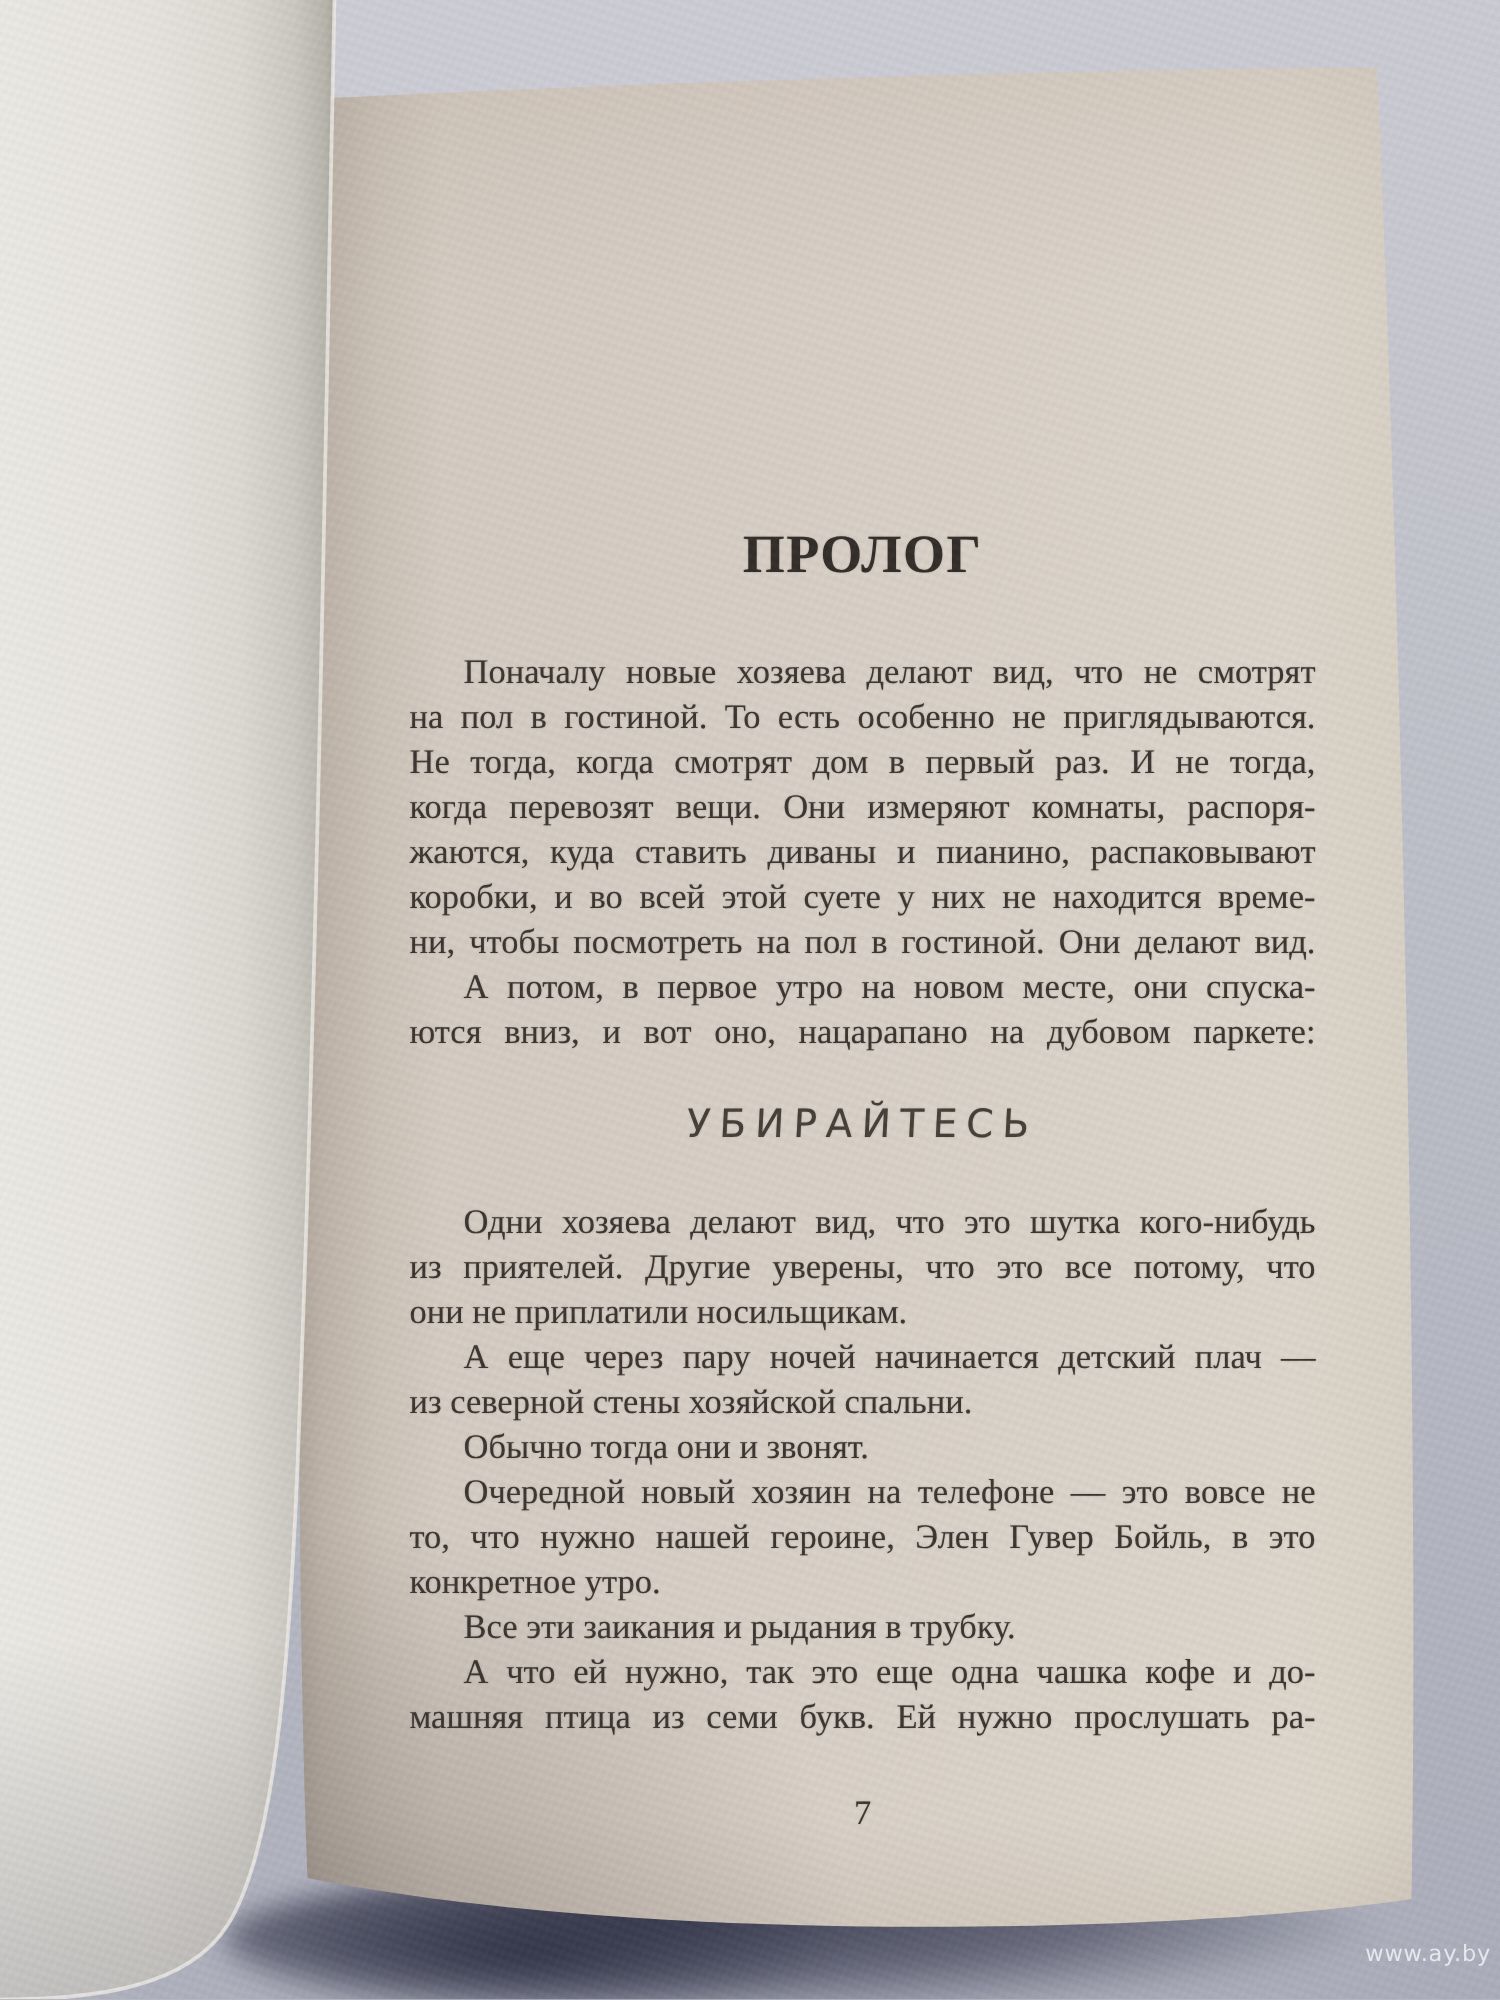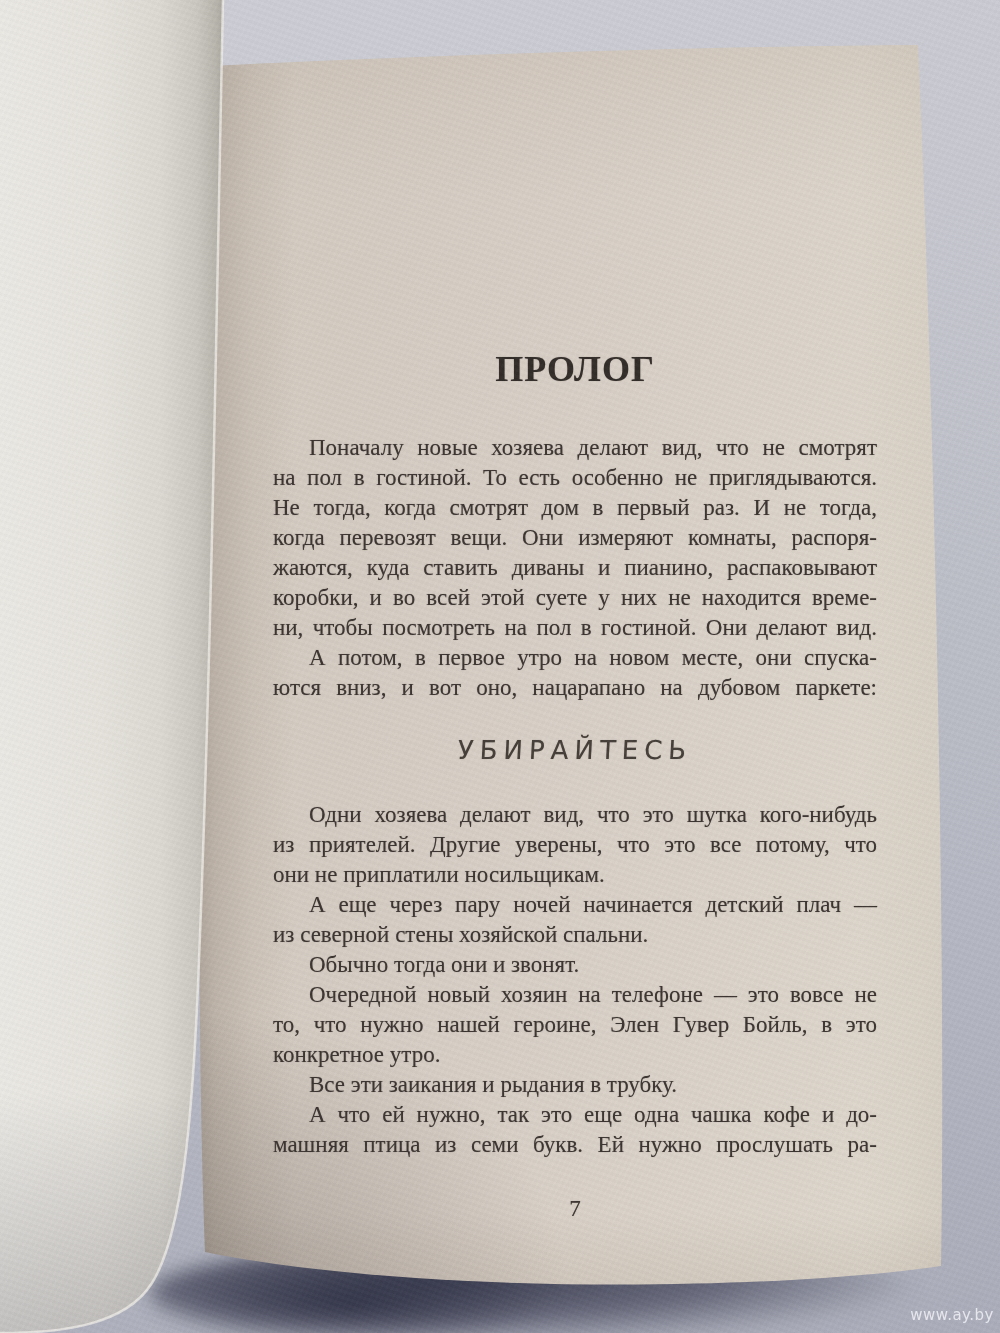--- a/index.html
+++ b/index.html
@@ -58,21 +58,21 @@
   
   .page-lifted{position:absolute;left:0;top:0;}
   
   .grain{
     position:absolute;inset:0;pointer-events:none;z-index:40;
     background:
       repeating-linear-gradient(18deg, rgba(255,255,255,0.016) 0 3px, rgba(20,20,30,0.016) 3px 6px),
       repeating-linear-gradient(-64deg, rgba(255,255,255,0.013) 0 2px, rgba(25,25,35,0.013) 2px 5px);
   }
   .watermark{
-    position:absolute;right:6px;bottom:9px;z-index:60;
+    position:absolute;right:6px;bottom:22px;z-index:60;
     font-family:"DejaVu Sans",sans-serif;font-size:15px;letter-spacing:0.5px;
     color:rgba(243,243,248,0.82);
   }
 </style>
 </head>
 <body>
 
 <div class="scene">
 
   <div class="shadow-main"></div>

